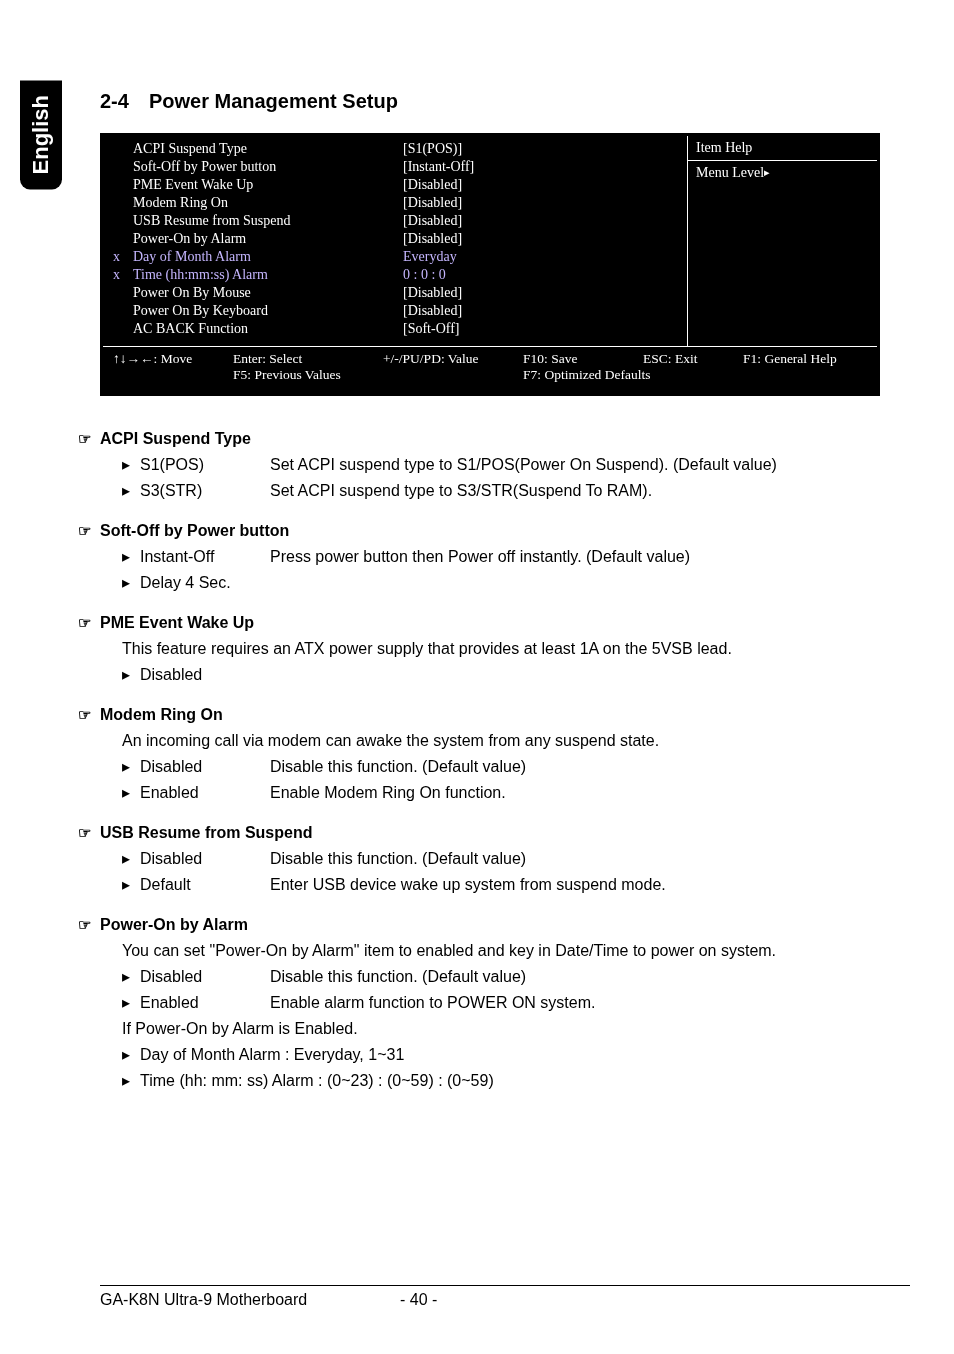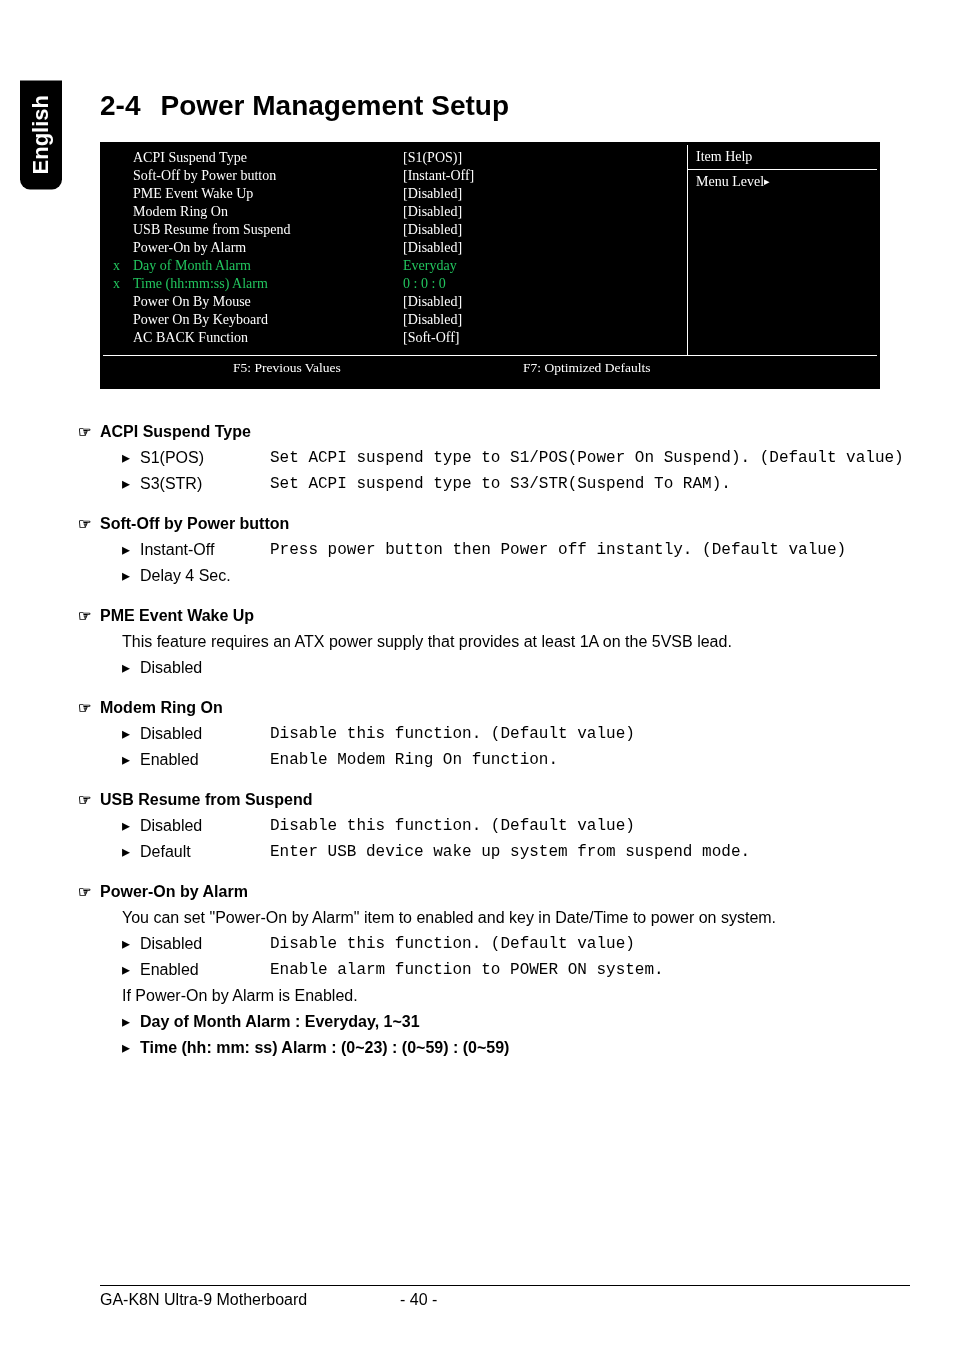--- a/index.html
+++ b/index.html
@@ -24,21 +24,21 @@
     font-weight: bold;
     border-radius: 10px 10px 0 0;
   }
   .content {
     position: absolute;
     left: 100px;
     top: 90px;
     width: 810px;
   }
   .section-title {
-    font-size: 28px;
+    font-size: 20px;
     font-weight: bold;
     margin-bottom: 20px;
   }
   .section-title .num { margin-right: 20px; }
   .bios-box {
     border: 3px double #000;
     background: #000;
     color: #fff;
     width: 780px;
     font-family: "Times New Roman", serif;
@@ -68,21 +68,21 @@
     border-bottom: 1px solid #fff;
     padding: 4px 8px;
   }
   .bios-right-body {
     padding: 4px 8px;
   }
   .bios-row { display: flex; line-height: 18px; }
   .bios-label { width: 290px; }
   .bios-val { }
   .bios-prefix { display: inline-block; width: 20px; }
-  .bios-dim { color: #22c55e; }
+  .bios-dim { color: #c4b5fd; }
   .bios-footer {
     border-top: 1px solid #fff;
     padding: 4px 10px;
     font-size: 13.5px;
   }
   .bios-footer .fr1, .bios-footer .fr2 { display: flex; }
   .bios-footer span { display: inline-block; }
   .bios-footer .f1 { width: 120px; }
   .bios-footer .f2 { width: 150px; }
   .bios-footer .f3 { width: 140px; }
@@ -109,25 +109,25 @@
     width: 22px;
     margin-left: -22px;
     font-size: 15px;
   }
   .opt-row {
     display: flex;
     padding-left: 22px;
   }
   .opt-row .arrow { width: 18px; }
   .opt-row .opt-label { width: 130px; }
-  .opt-row .opt-desc { flex: 1; font-family: Liberation Mono, monospace; }
+  .opt-row .opt-desc { flex: 1; }
   .note { padding-left: 22px; }
   .opt-row-long { display:flex; padding-left:22px; }
   .opt-row-long .arrow { width: 18px; }
-  .opt-row-long .combined { flex: 1; font-weight: bold; }
+  .opt-row-long .combined { flex: 1; }
 
   .page-footer {
     position: absolute;
     left: 100px;
     bottom: 45px;
     width: 810px;
     font-size: 16px;
     border-top: 1px solid #000;
     padding-top: 5px;
     display: flex;
@@ -193,20 +193,28 @@
           <span class="bios-label"><span class="bios-prefix"></span><span>AC BACK Function</span></span>
           <span class="bios-val">[Soft-Off]</span>
         </div>
       </div>
       <div class="bios-right">
         <div class="bios-right-top">Item Help</div>
         <div class="bios-right-body"><span>Menu Level</span><span class="triangle"></span></div>
       </div>
     </div>
     <div class="bios-footer">
+      <div class="fr1">
+        <span class="f1">↑↓→←: Move</span>
+        <span class="f2">Enter: Select</span>
+        <span class="f3">+/-/PU/PD: Value</span>
+        <span class="f4">F10: Save</span>
+        <span class="f5">ESC: Exit</span>
+        <span class="f6">F1: General Help</span>
+      </div>
       <div class="fr2">
         <span class="fb1"></span>
         <span class="fb2">F5: Previous Values</span>
         <span class="fb3">F7: Optimized Defaults</span>
       </div>
     </div>
   </div>
 
   <div class="doc-body">
 
@@ -246,20 +254,21 @@
     <div class="note">This feature requires an ATX power supply that provides at least 1A on the 5VSB lead.</div>
     <div class="opt-row">
       <span class="arrow">▸</span>
       <span class="opt-label">Disabled</span>
       </div>
 
     <div class="item-head">
       <span class="hand-icon">☞</span>
       <span>Modem Ring On</span>
     </div>
+    <div class="note">An incoming call via modem can awake the system from any suspend state.</div>
     <div class="opt-row">
       <span class="arrow">▸</span>
       <span class="opt-label">Disabled</span>
       <span class="opt-desc">Disable this function. (Default value)</span>
     </div>
     <div class="opt-row">
       <span class="arrow">▸</span>
       <span class="opt-label">Enabled</span>
       <span class="opt-desc">Enable Modem Ring On function.</span>
     </div>

